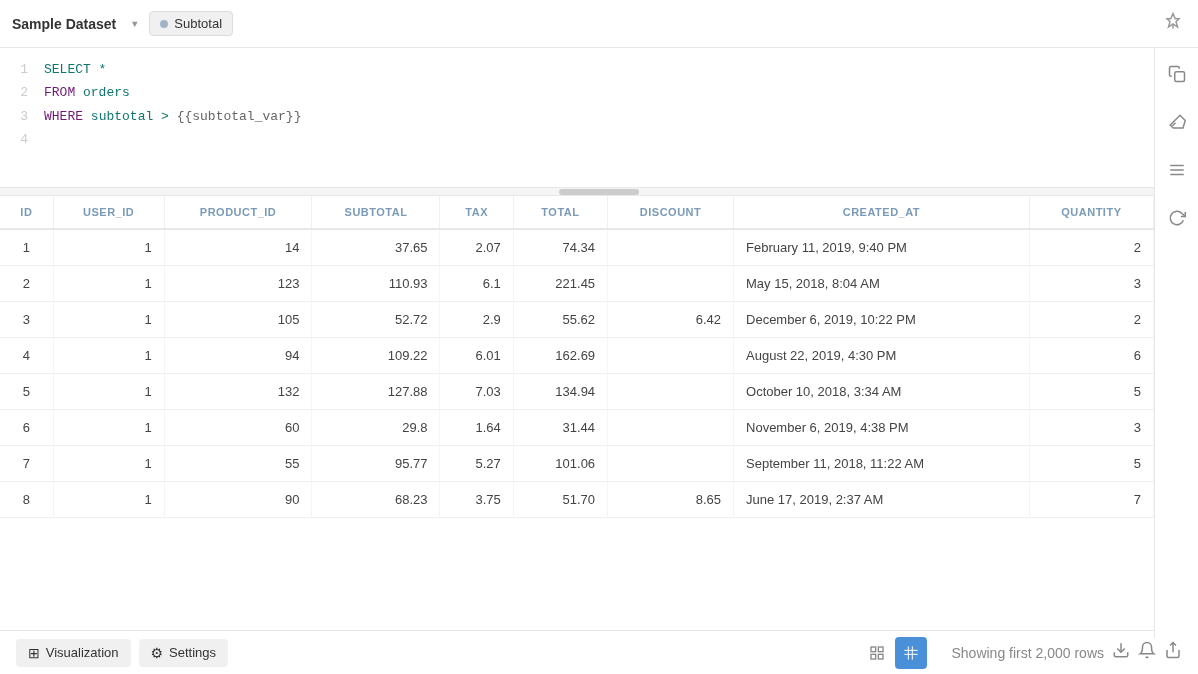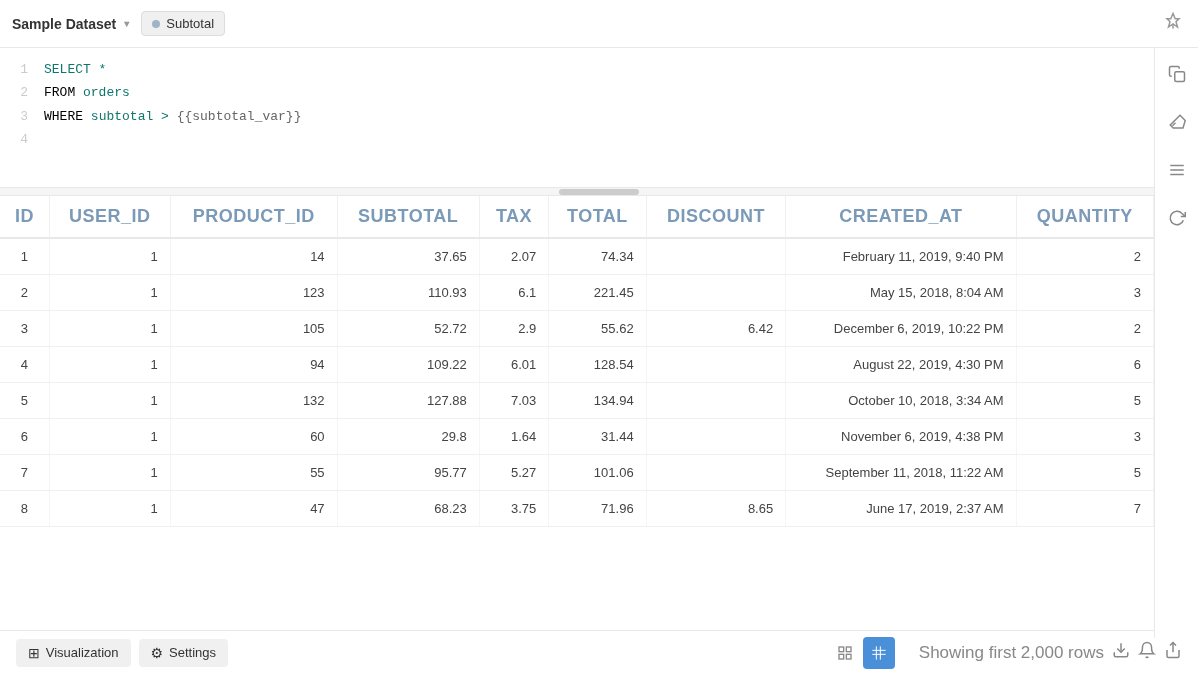--- a/index.html
+++ b/index.html
@@ -4,21 +4,21 @@
   <style>
     * { box-sizing: border-box; margin: 0; padding: 0; }
     body { font-family: -apple-system, BlinkMacSystemFont, 'Segoe UI', sans-serif; background: #fff; color: #333; height: 674px; overflow: hidden; display: flex; flex-direction: column; }
 
     
     .top-bar {
       display: flex; align-items: center; padding: 6px 12px; border-bottom: 1px solid #e8e8e8;
       height: 48px; gap: 12px; flex-shrink: 0;
     }
     .dataset-selector {
-      display: flex; align-items: center; gap: 8px; font-weight: 600; font-size: 14px; cursor: pointer;
+      display: flex; align-items: center; gap: 16px; font-weight: 600; font-size: 14px; cursor: pointer;
     }
     .dataset-selector .chevron { font-size: 10px; color: #999; }
     .variable-tag {
       display: flex; align-items: center; gap: 6px; background: #f0f0f0; border: 1px solid #ddd;
       border-radius: 4px; padding: 4px 10px; font-size: 13px; cursor: pointer;
     }
     .variable-tag .dot { width: 8px; height: 8px; background: #a0b4c8; border-radius: 50%; }
     .top-bar-spacer { flex: 1; }
     .pin-icon { font-size: 18px; color: #999; cursor: pointer; margin-right: 4px; }
 
@@ -31,21 +31,21 @@
     .sidebar-icon { font-size: 18px; color: #888; cursor: pointer; width: 32px; height: 32px; display: flex; align-items: center; justify-content: center; border-radius: 4px; }
 
     
     .sql-editor {
       background: #fff; padding: 10px 16px; border-bottom: 1px solid #e8e8e8;
       font-family: 'Courier New', monospace; font-size: 13px; flex-shrink: 0;
       min-height: 140px;
     }
     .sql-line { display: flex; gap: 16px; line-height: 1.8; }
     .line-num { color: #ccc; width: 12px; text-align: right; flex-shrink: 0; }
-    .sql-keyword { color: #000000; }
+    .sql-keyword { color: #701a75; }
     .sql-text { color: #0f766e; }
     .sql-template { color: #666; font-family: Liberation Mono, monospace; }
 
     
     .scroll-indicator {
       height: 8px; background: #f5f5f5; border-bottom: 1px solid #e8e8e8; flex-shrink: 0;
       display: flex; justify-content: center; align-items: center;
     }
     .scroll-thumb {
       width: 80px; height: 6px; background: #ccc; border-radius: 3px;
@@ -53,48 +53,48 @@
 
     
     .table-container {
       flex: 1; overflow: auto; margin-right: 44px;
     }
     table {
       width: 100%; border-collapse: collapse; font-size: 13px;
     }
     thead th {
       background: #fff; border-bottom: 2px solid #e8e8e8; border-right: 1px solid #f0f0f0;
-      padding: 10px 12px; text-align: center; font-weight: 600; font-size: 18px;
+      padding: 10px 12px; text-align: center; font-weight: 600; font-size: 11px;
       color: #7a9ab8; letter-spacing: 0.5px; position: sticky; top: 0; z-index: 5;
     }
     tbody td {
       border-bottom: 1px solid #f0f0f0; border-right: 1px solid #f5f5f5;
       padding: 10px 12px; text-align: right; color: #444; font-size: 13px;
     }
     tbody td:first-child { text-align: center; }
-    tbody td.date-col { text-align: right; }
+    tbody td.date-col { text-align: left; }
 
     
     .bottom-bar {
       display: flex; align-items: center; padding: 6px 16px; border-top: 1px solid #e8e8e8;
       height: 44px; flex-shrink: 0; gap: 8px;
     }
     .bottom-btn {
       display: flex; align-items: center; gap: 6px; padding: 6px 12px; border-radius: 4px;
       font-size: 13px; cursor: pointer; border: none; background: #f0f0f0; color: #333;
     }
     .bottom-btn .icon { font-size: 14px; }
     .bottom-spacer { flex: 1; }
     .view-toggle { display: flex; gap: 2px; }
     .view-btn {
       width: 32px; height: 32px; display: flex; align-items: center; justify-content: center;
       border-radius: 4px; cursor: pointer; font-size: 16px; color: #888;
     }
     .view-btn.active { background: #4a90d9; color: #fff; }
-    .status-text { color: #888; font-size: 17px; margin-left: 16px; }
+    .status-text { color: #888; font-size: 14px; margin-left: 16px; }
     .bottom-icons { display: flex; gap: 8px; align-items: center; }
     .bottom-icon { font-size: 18px; color: #888; cursor: pointer; }
   </style>
 </head>
 <body>
 
 <div class="top-bar">
   <div class="dataset-selector">
     <span>Sample Dataset</span>
     <span class="chevron">▾</span>
@@ -215,21 +215,21 @@
           <td>6.42</td>
           <td class="date-col">December 6, 2019, 10:22 PM</td>
           <td>2</td>
         </tr>
         <tr>
           <td>4</td>
           <td>1</td>
           <td>94</td>
           <td>109.22</td>
           <td>6.01</td>
-          <td>128.54</td>
+          <td>162.69</td>
           <td></td>
           <td class="date-col">August 22, 2019, 4:30 PM</td>
           <td>6</td>
         </tr>
         <tr>
           <td>5</td>
           <td>1</td>
           <td>132</td>
           <td>127.88</td>
           <td>7.03</td>
@@ -256,24 +256,24 @@
           <td>95.77</td>
           <td>5.27</td>
           <td>101.06</td>
           <td></td>
           <td class="date-col">September 11, 2018, 11:22 AM</td>
           <td>5</td>
         </tr>
         <tr>
           <td>8</td>
           <td>1</td>
-          <td>47</td>
+          <td>90</td>
           <td>68.23</td>
           <td>3.75</td>
-          <td>71.96</td>
+          <td>51.70</td>
           <td>8.65</td>
           <td class="date-col">June 17, 2019, 2:37 AM</td>
           <td>7</td>
         </tr>
       </tbody>
   </table>
 </div>
 
 <div class="bottom-bar">
   <button class="bottom-btn">

